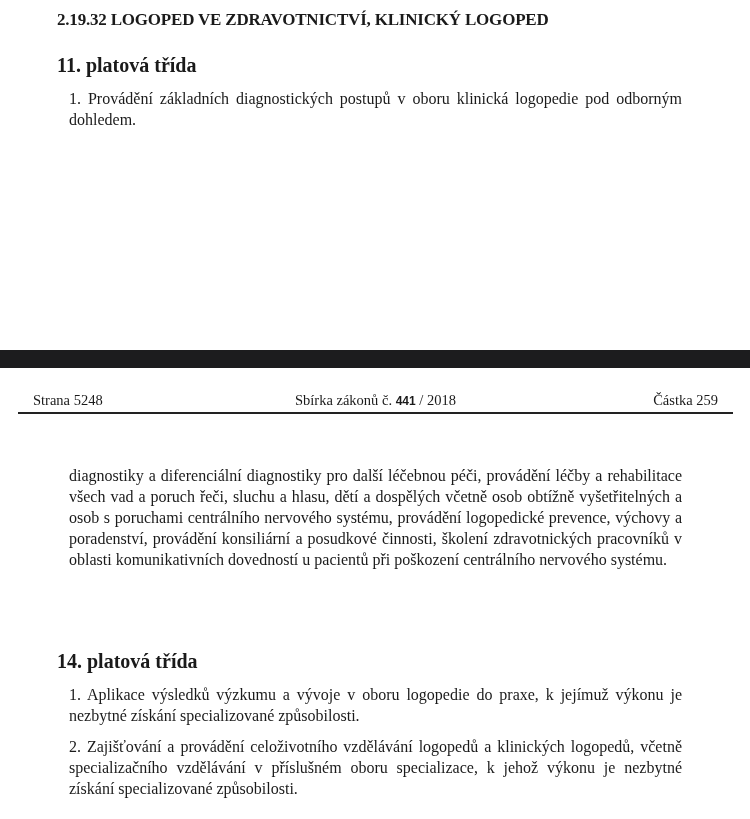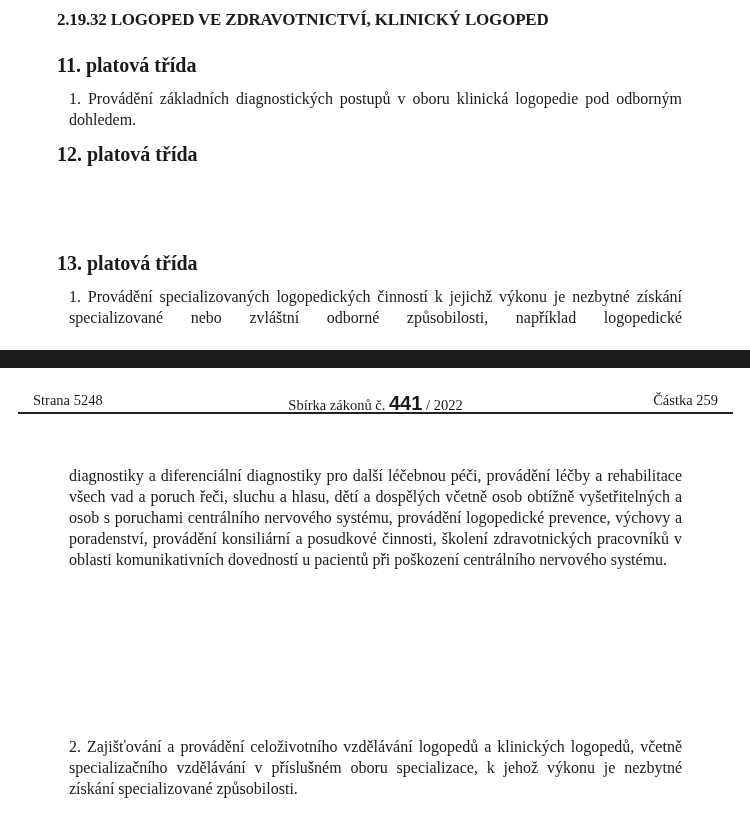--- a/index.html
+++ b/index.html
@@ -15,58 +15,57 @@
   .content { position: absolute; left: 57px; width: 637px; }
   .section-title { position: absolute; left: 57px; top: 10px; font-weight: bold; font-size: 17px; letter-spacing: -0.2px; margin: 0; }
   .grade { margin: 0; font-weight: bold; font-size: 20px; line-height: 21px; }
   .para { margin: 12px; font-size: 16px; line-height: 21px; text-align: justify; text-align-last: left; }
   .para.just-last { text-align-last: justify; }
 
   .running-header { position: absolute; left: 18px; top: 22px; width: 715px; height: 22px; border-bottom: 2px solid #222; font-size: 14.5px; }
   .rh-left { position: absolute; left: 15px; top: 2px; }
   .rh-center { position: absolute; left: 0; right: 0; top: 2px; text-align: center; }
   .rh-right { position: absolute; right: 15px; top: 2px; }
-  .rh-num { font-family: "Liberation Sans", sans-serif; font-weight: bold; font-size: 20px; }
+  .rh-num { font-family: "Liberation Sans", sans-serif; font-weight: bold; font-size: 12px; }
 </style>
 </head>
 <body>
 
 <div class="page1">
   <h2 class="section-title">2.19.32 LOGOPED VE ZDRAVOTNICTVÍ, KLINICKÝ LOGOPED</h2>
 
   <div class="content" style="top:55px;">
     <p class="grade">11. platová třída</p>
     <p class="para">1. Provádění základních diagnostických postupů v oboru klinická logopedie pod odborným dohledem.</p>
   </div>
 
   <div class="content" style="top:144px;">
-    <p class="grade">12. platová třída</p>
   </div>
 
-  <div class="content" style="top:253px;">
-    <p class="grade">13. platová třída</p>
-    <p class="para just-last">1. Provádění specializovaných logopedických činností k jejichž výkonu je nezbytné získání specializované nebo zvláštní odborné způsobilosti, například logopedické</p>
-  </div>
 </div>
 
 <div class="divider-bar"></div>
 
 <div class="page2">
   <div class="running-header">
     <span class="rh-left">Strana 5248</span>
     <span class="rh-center">
       <span>Sbírka zákonů č.</span>
       <span class="rh-num">441</span>
-      <span>/ 2022</span>
+      <span>/ 2018</span>
     </span>
     <span class="rh-right">Částka 259</span>
   </div>
 
   <div class="content" style="top:85px;">
     <p class="para">diagnostiky a diferenciální diagnostiky pro další léčebnou péči, provádění léčby a rehabilitace všech vad a poruch řeči, sluchu a hlasu, dětí a dospělých včetně osob obtížně vyšetřitelných a osob s poruchami centrálního nervového systému, provádění logopedické prevence, výchovy a poradenství, provádění konsiliární a posudkové činnosti, školení zdravotnických pracovníků v oblasti komunikativních dovedností u pacientů při poškození centrálního nervového systému.</p>
   </div>
 
 
+  <div class="content" style="top:283px;">
+    <p class="grade">14. platová třída</p>
+    <p class="para">1. Aplikace výsledků výzkumu a vývoje v oboru logopedie do praxe, k jejímuž výkonu je nezbytné získání specializované způsobilosti.</p>
+  </div>
 
   <div class="content" style="top:356px;">
     <p class="para">2. Zajišťování a provádění celoživotního vzdělávání logopedů a klinických logopedů, včetně specializačního vzdělávání v příslušném oboru specializace, k jehož výkonu je nezbytné získání specializované způsobilosti.</p>
   </div>
 </div>
 
 </body></html>

